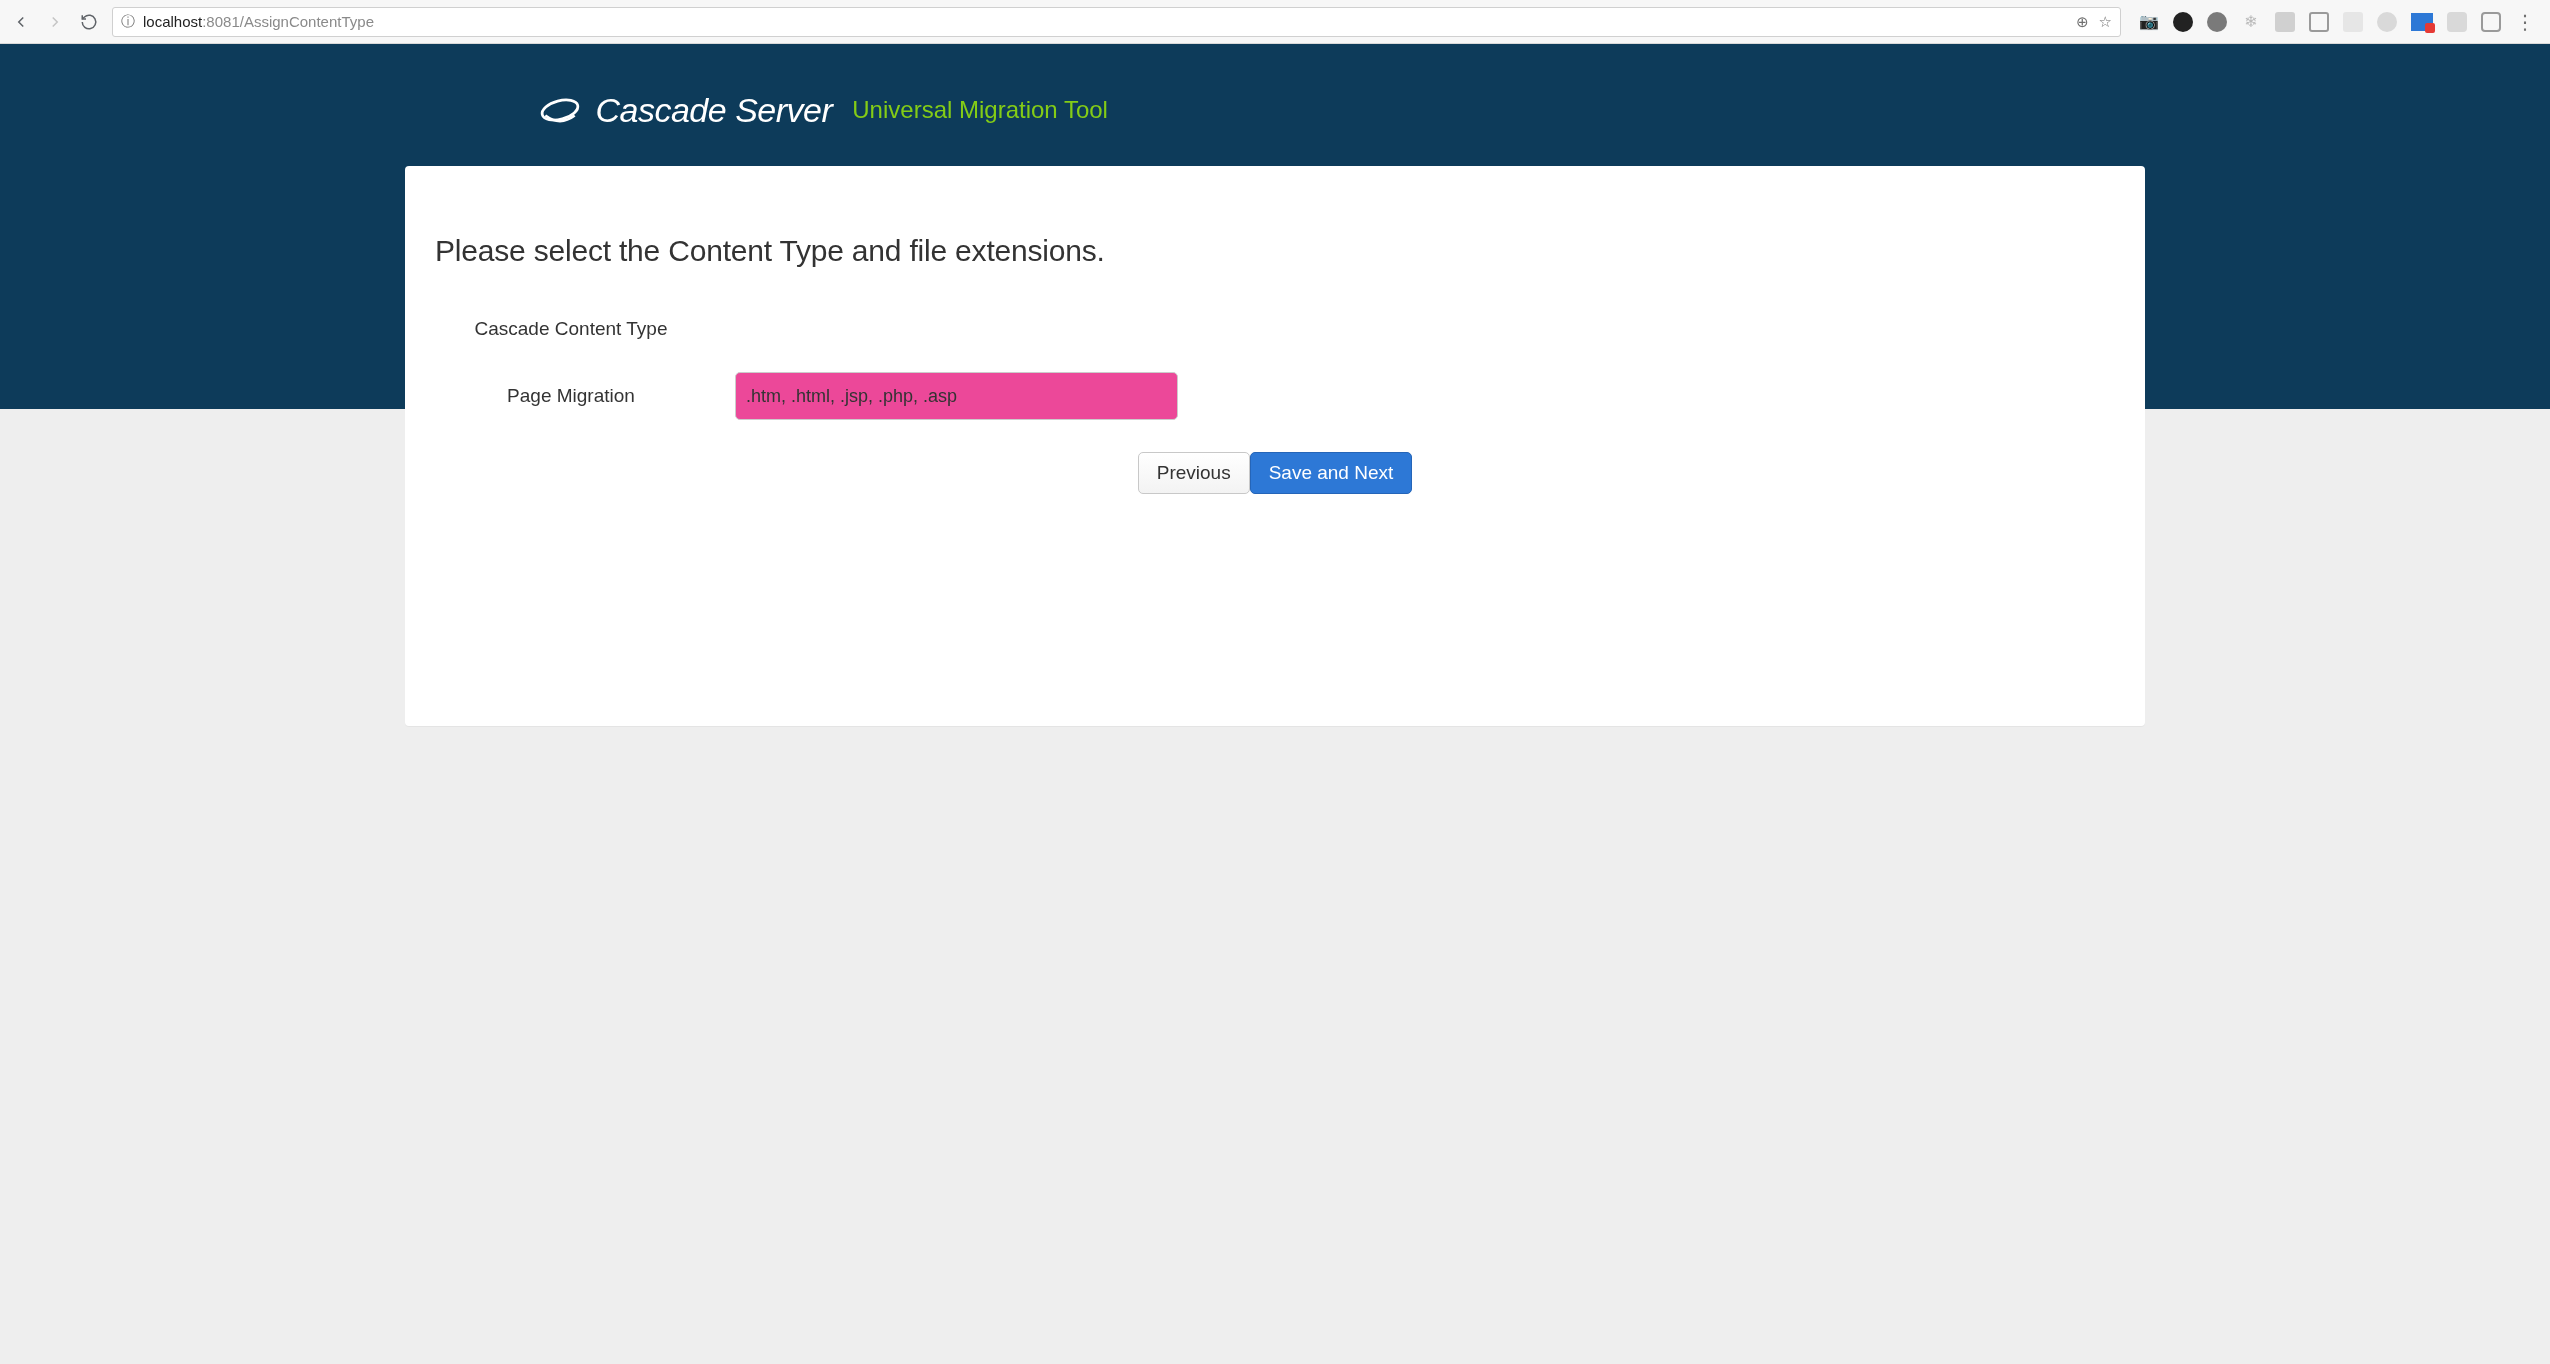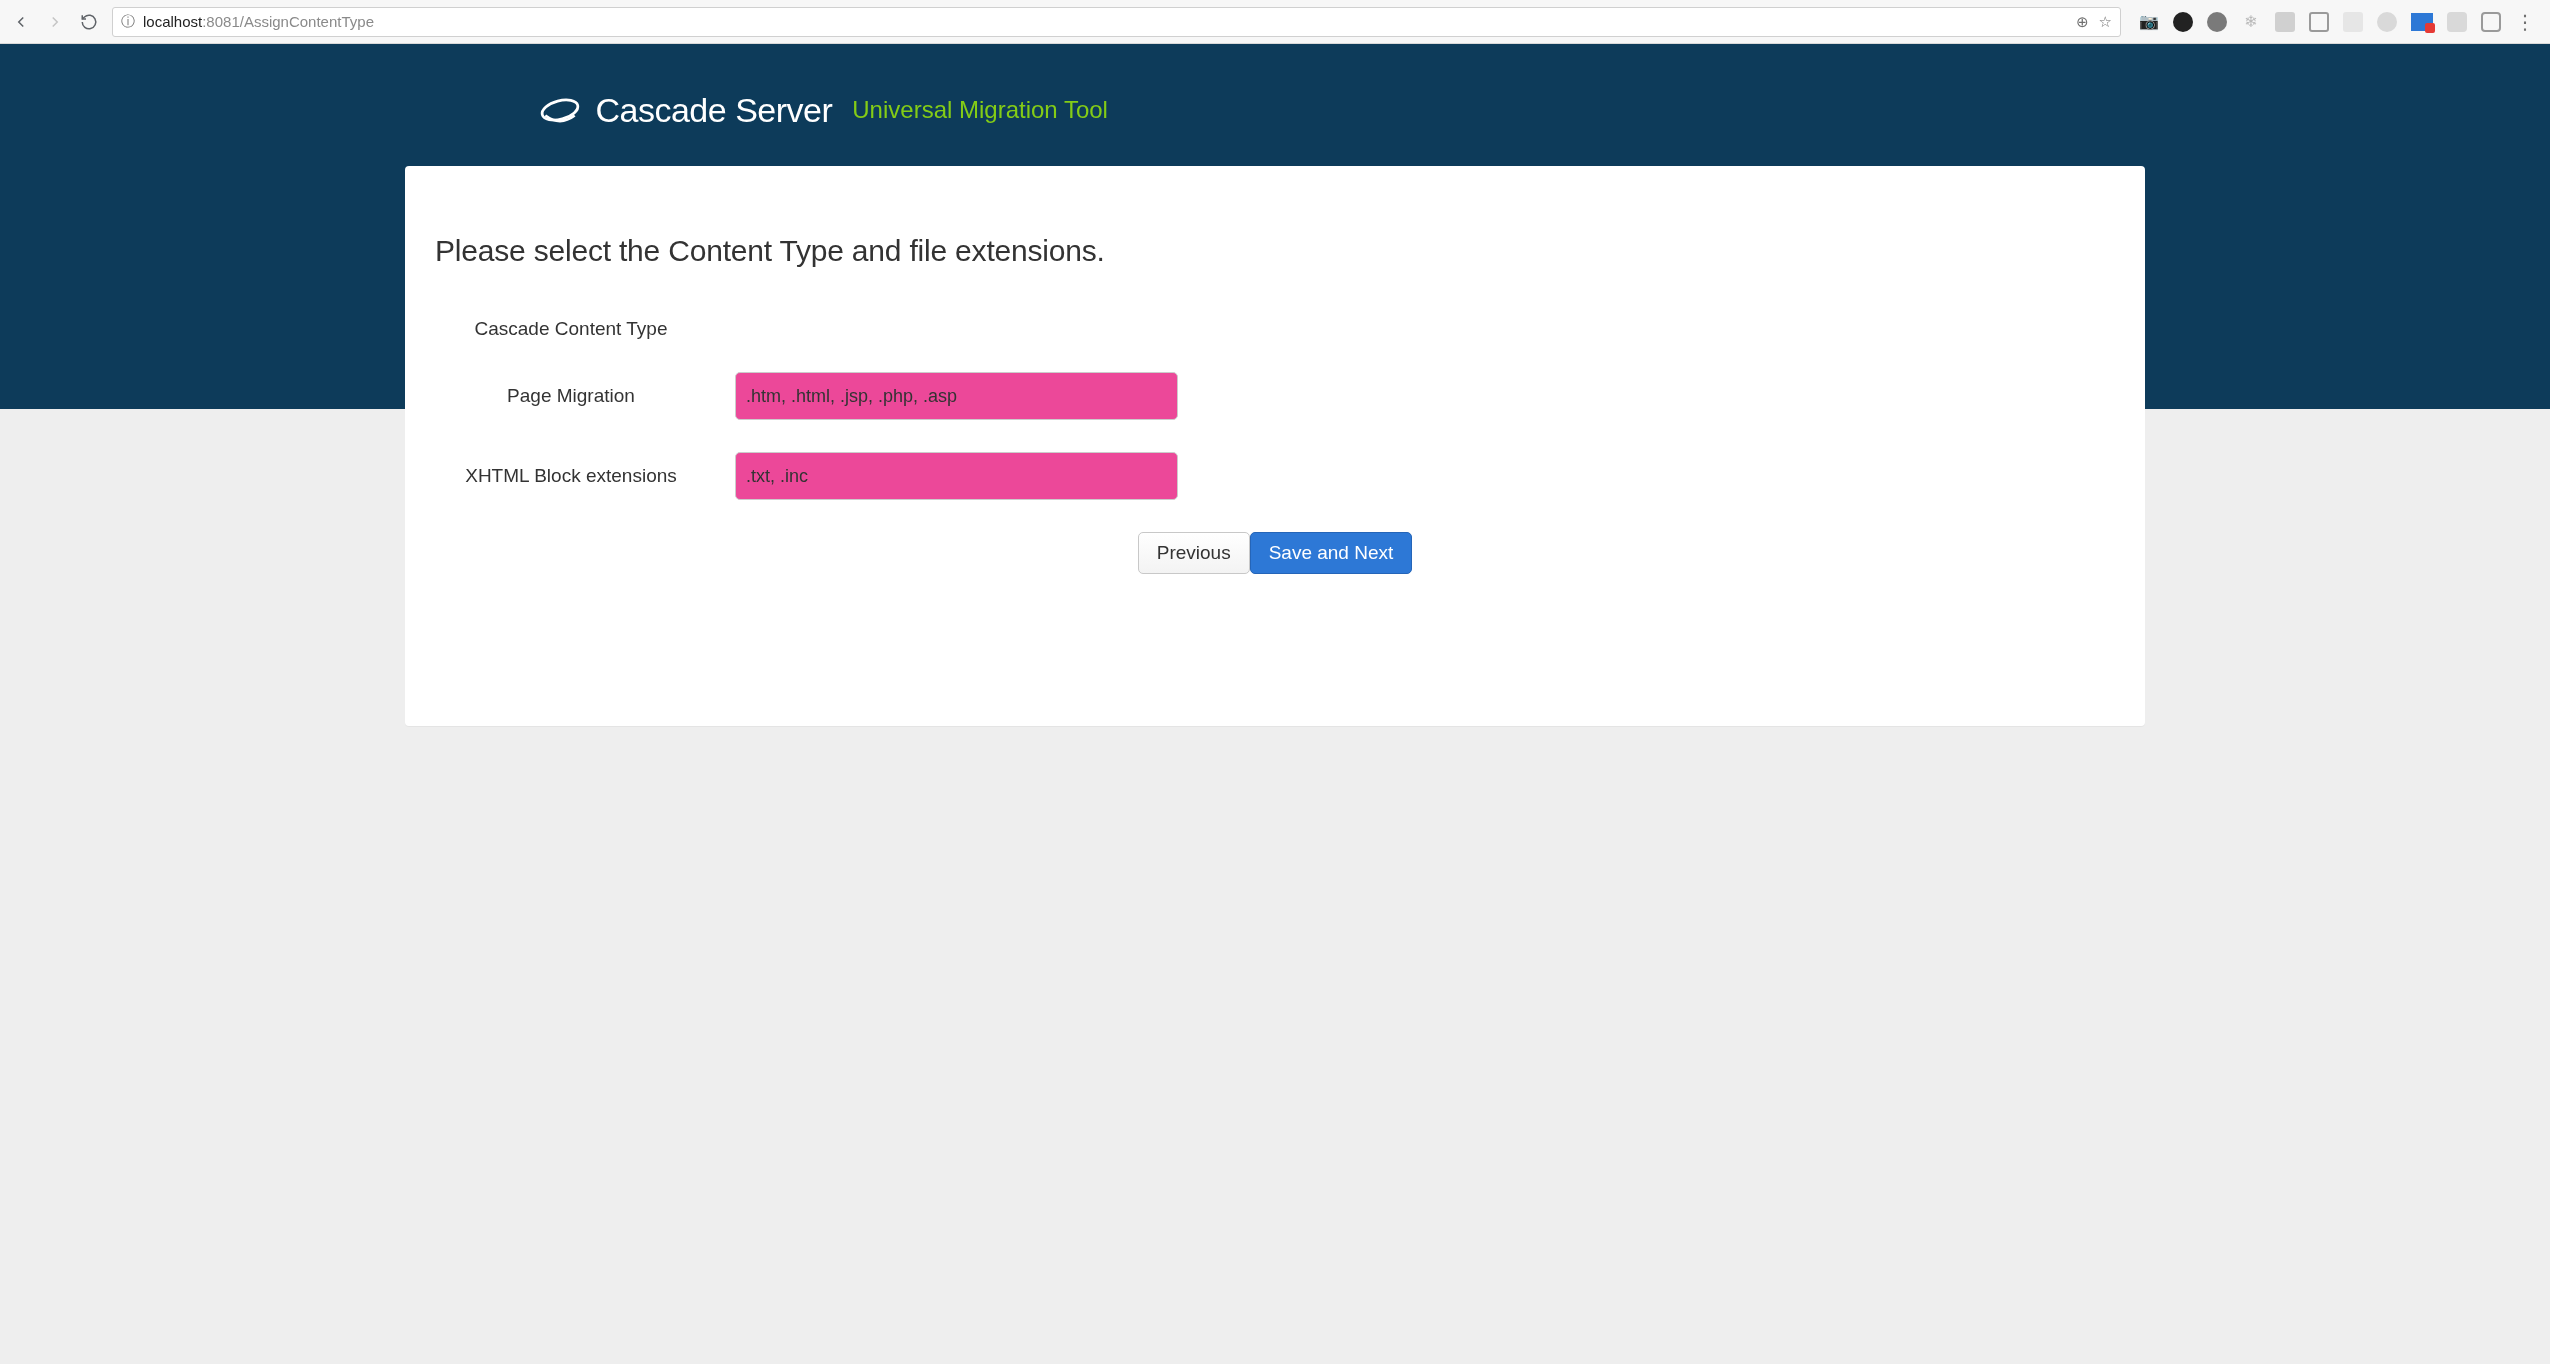--- a/index.html
+++ b/index.html
@@ -62,21 +62,21 @@
       padding: 44px 20px 0 20px;
       color: #fff;
       display: flex;
       align-items: center;
       gap: 14px;
     }
     .logo-icon {
       width: 44px; height: 44px;
     }
     .logo-title {
-      font-size: 34px; font-weight: 300; letter-spacing: -0.5px;
+      font-size: 34px; font-weight: 300; letter-spacing: -0.5px; font-style: italic;
     }
     .logo-sub {
       font-size: 24px; font-weight: 300; color: #84cc16; margin-left: 6px;
     }
 
     
     .card {
       position: absolute;
       top: 166px;
       left: 50%;
@@ -252,22 +252,18 @@
 
   <div class="form-row">
     <label class="form-label">Cascade Content Type</label>
   </div>
 
   <div class="form-row">
     <label class="form-label">Page Migration</label>
     <input type="text" class="form-control" value=".htm, .html, .jsp, .php, .asp" style="">
   </div>
 
-  <div class="form-row">
-    <label class="form-label">XHTML Block extensions</label>
-    <input type="text" class="form-control" value=".txt, .inc" style="">
-  </div>
 
   <div class="button-row">
     <button class="btn btn-default">Previous</button>
     <button class="btn btn-primary">Save and Next</button>
   </div>
 </div>
 
 </body></html>

